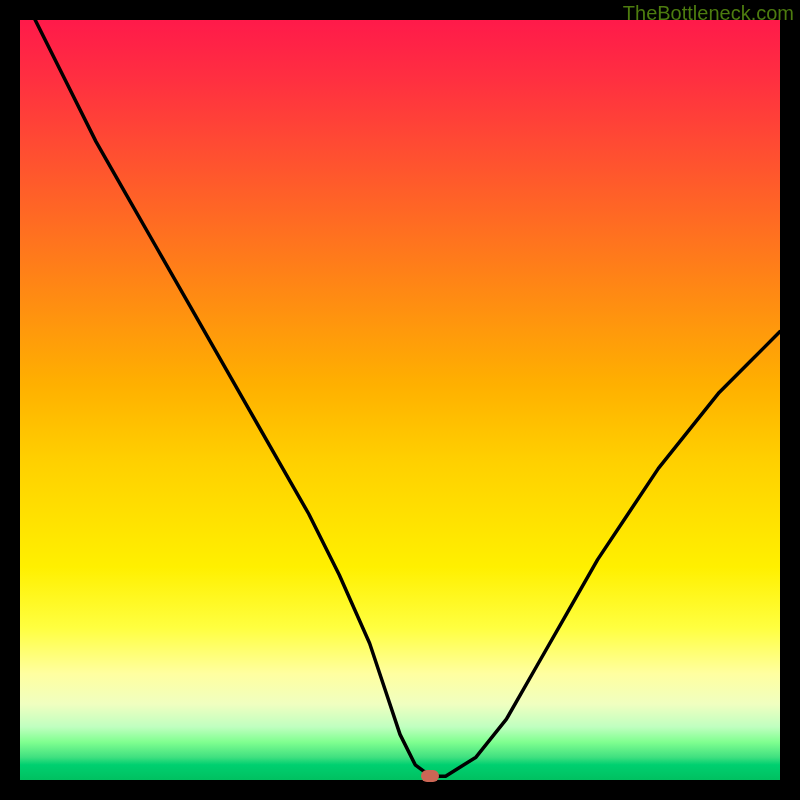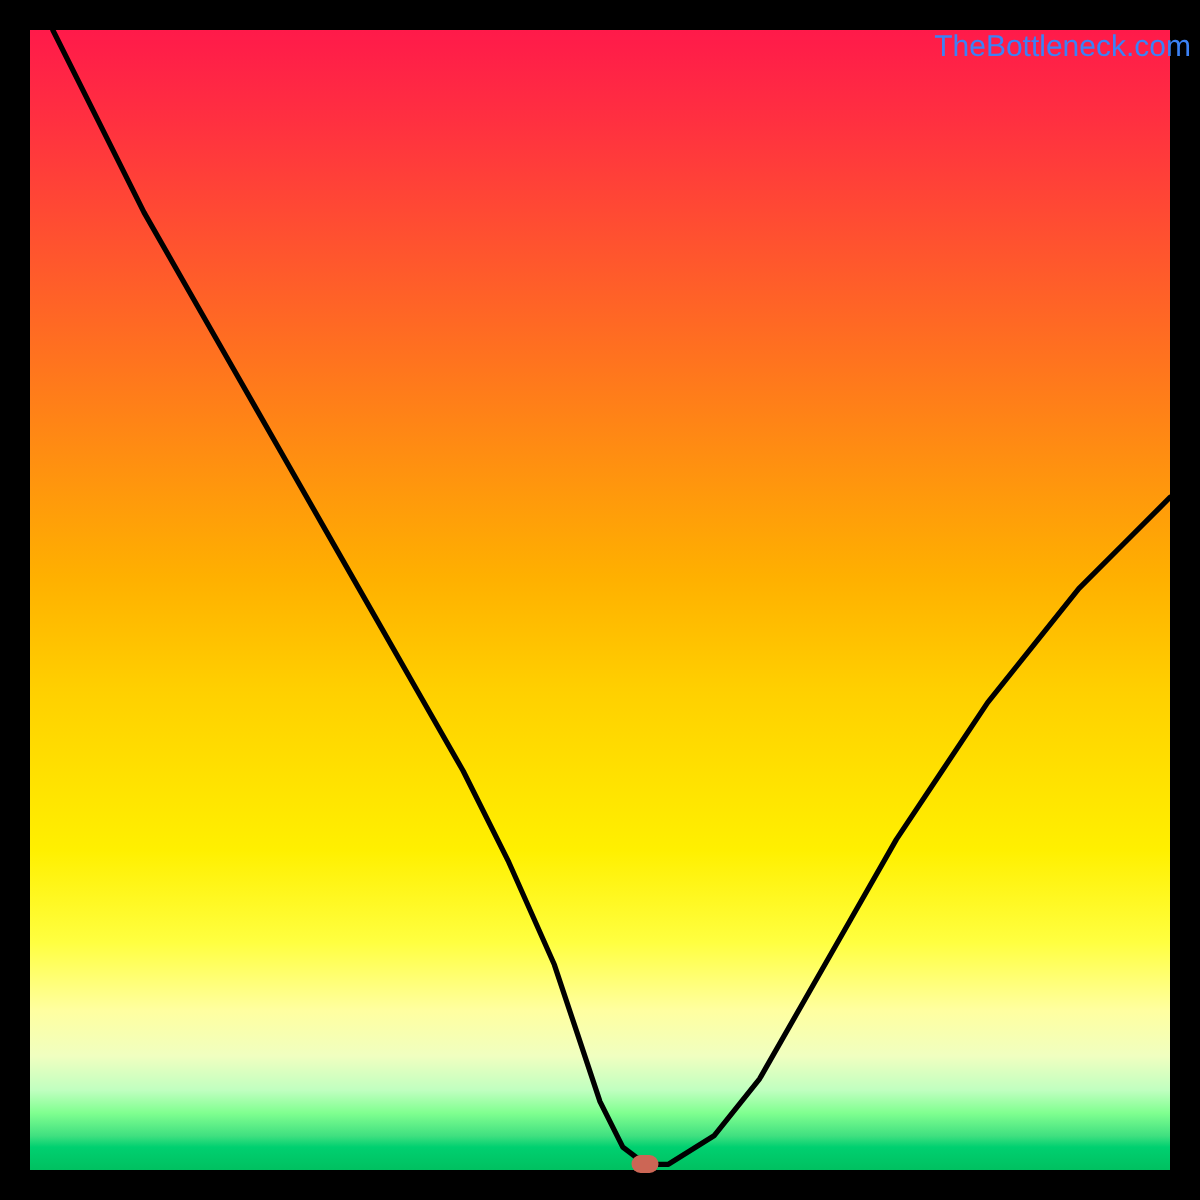--- a/index.html
+++ b/index.html
@@ -31,23 +31,23 @@
       #f0ffc0 90%,
       #c0ffc0 93%,
       #80ff90 95%,
       #40e080 97%,
       #00d070 98%,
       #00c060 100%
     );
   }
   .watermark {
     position: absolute;
-    top: 20px;
+    top: 2px;
     right: 6px;
-    color: #3b82f6;
+    color: #4d7c0f;
     font-size: 20px;
     font-weight: 500;
     z-index: 10;
   }
   .curve-svg {
     position: absolute;
     left: 0;
     top: 0;
     width: 100%;
     height: 100%;

